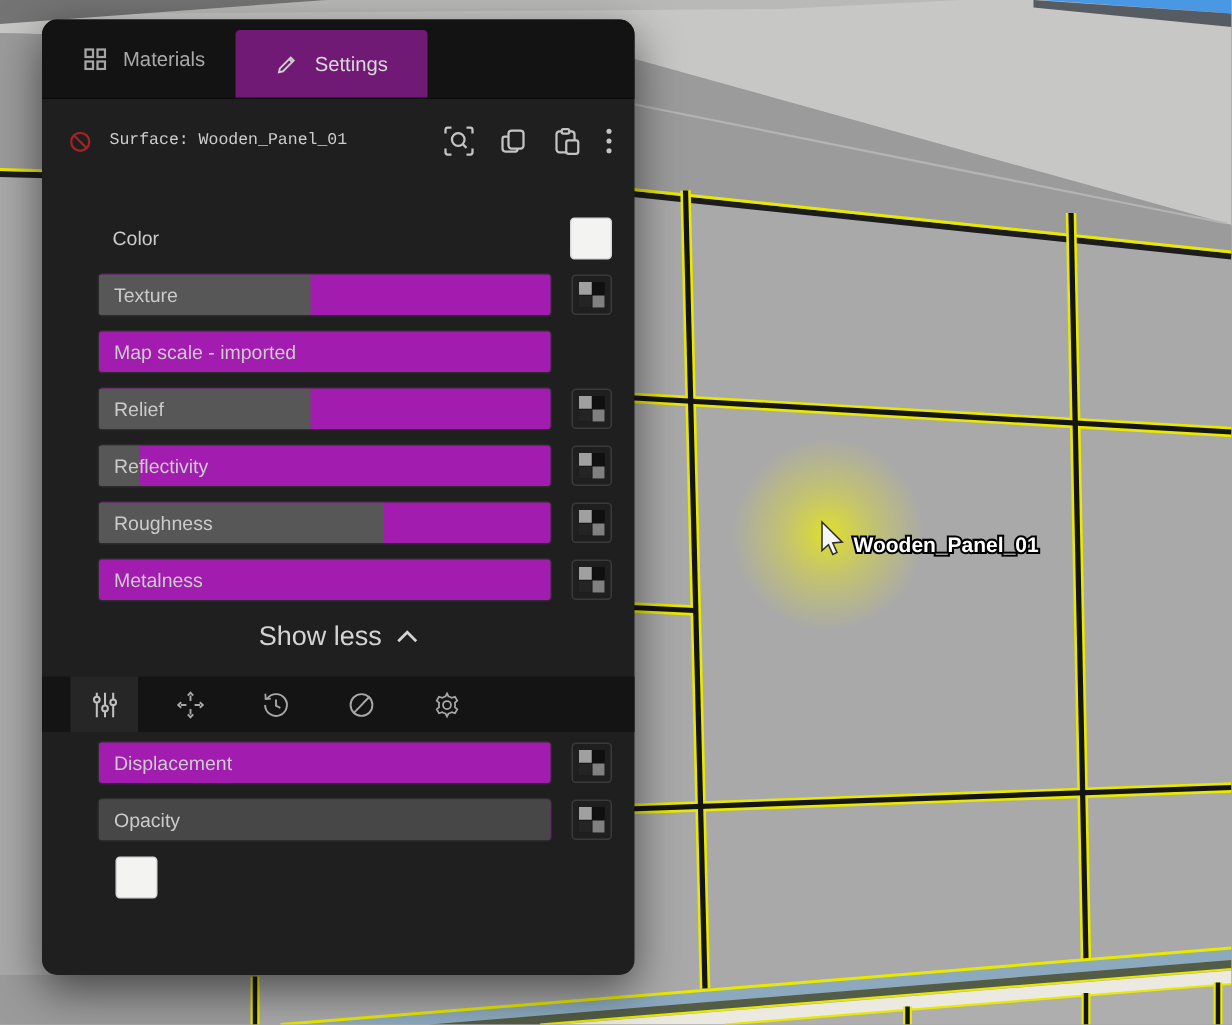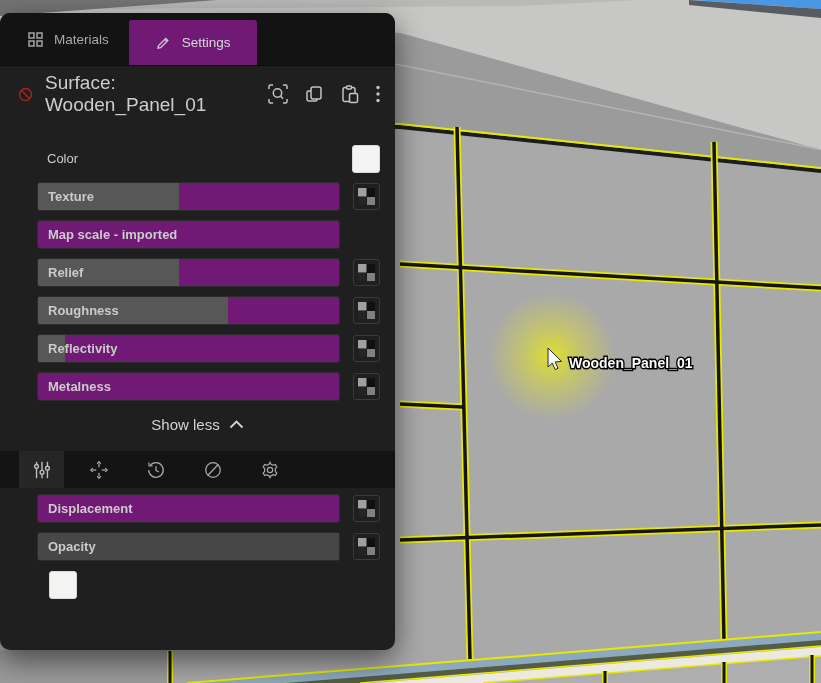--- a/index.html
+++ b/index.html
@@ -6,44 +6,44 @@
   body{
     width:821px;height:683px;position:relative;overflow:hidden;
     background:#a9a9a9;
     font-family:"Liberation Sans", sans-serif;
     -webkit-font-smoothing:antialiased;
   }
   
   #viewport{position:absolute;inset:0;z-index:0;}
   
   .panel{
-    position:absolute;left:0;top:13px;width:395px;height:637px;
+    position:absolute;left:28px;top:13px;width:395px;height:637px;
     background:#1f1f1f;border-radius:10px;z-index:2;
     box-shadow:0 10px 30px rgba(0,0,0,.55);
   }
   .tabbar{
     height:52px;background:#131313;border-radius:10px 10px 0 0;
     display:flex;align-items:stretch;border-bottom:1px solid #0c0c0c;
   }
   .tab{
     display:flex;align-items:center;gap:11px;padding:0 20px 0 28px;
     color:#a9a9a9;font-size:13.5px;cursor:default;
   }
   .tab.active{
     background:#701a75;color:#d9d9d9;align-self:flex-end;height:45px;
     padding:0 26px;border-radius:3px 3px 0 0;
   }
   .hdr{display:flex;align-items:center;height:36px;margin-top:10px;padding:0 14px 0 18px;}
-  .hdr-title{margin-left:12px;color:#cdcdcd;font-size:19px;flex:1;}
+  .hdr-title{margin-left:12px;color:#cdcdcd;font-size:11px;flex:1;font-family:Liberation Mono, monospace;}
   .hdr-icons{display:flex;align-items:center;gap:15px;}
   .rows{padding:0 15px 0 37px;margin-top:32px;}
   .row{display:flex;align-items:center;height:29px;margin-bottom:9px;}
   .bar{
-    flex:1;height:29px;background:#701a75;border:1px solid #2c2c2c;border-radius:3px;
-    position:relative;display:flex;align-items:center;overflow:hidden;box-sizing:border-box;font-weight:bold;
+    flex:1;height:29px;background:#a21caf;border:1px solid #2c2c2c;border-radius:3px;
+    position:relative;display:flex;align-items:center;overflow:hidden;box-sizing:border-box;
   }
   .bar .fill{position:absolute;left:0;top:0;bottom:0;background:#575757;}
   .bar .fill.soft{background:#474747;}
   .lbl{position:relative;z-index:1;padding-left:10px;font-size:13px;color:#cbcbcb;white-space:nowrap;}
   .plain-lbl{flex:1;padding-left:10px;font-size:13px;color:#cbcbcb;}
   .rowicon{width:27px;height:27px;margin-left:13px;border-radius:3px;box-sizing:border-box;flex:0 0 auto;}
   .checker{
     border:1px solid #3a3a3a;background-color:#0d0d0d;padding:4px;
     background-image:
       linear-gradient(#a0a0a0,#a0a0a0),
@@ -52,21 +52,21 @@
       linear-gradient(#808080,#808080);
     background-origin:content-box;background-clip:content-box;
     background-repeat:no-repeat;
     background-size:50% 50%;
     background-position:0 0,100% 0,0 100%,100% 100%;
   }
   .swatch{width:28px;height:28px;margin-left:12px;border-radius:3px;border:1px solid #d8d8d8;box-sizing:border-box;flex:0 0 auto;}
   .ghost{visibility:hidden;}
   .showless{
     display:flex;align-items:center;justify-content:center;gap:9px;
-    height:26px;margin-top:10px;color:#d4d4d4;font-size:15px;cursor:default;
+    height:26px;margin-top:10px;color:#d4d4d4;font-size:18px;cursor:default;
   }
   .tools{
     height:37px;margin-top:14px;background:#141414;
     display:flex;align-items:center;padding-left:19px;
   }
   .tool{
     width:45px;height:37px;display:flex;align-items:center;justify-content:center;
     margin-right:12px;color:#a8a8a8;
   }
   .tool.sel{background:#262626;}
@@ -236,29 +236,29 @@
     </div>
     <div class="row">
       <div class="bar">
         <div class="fill" style="width: 47%;"></div>
         <span class="lbl">Relief</span>
       </div>
       <span class="rowicon checker"></span>
     </div>
     <div class="row">
       <div class="bar">
+        <div class="fill" style="width: 9%;"></div>
+        <span class="lbl">Reflectivity</span>
+      </div>
+      <span class="rowicon checker"></span>
+    </div>
+    <div class="row">
+      <div class="bar">
         <div class="fill" style="width: 63%;"></div>
         <span class="lbl">Roughness</span>
-      </div>
-      <span class="rowicon checker"></span>
-    </div>
-    <div class="row">
-      <div class="bar">
-        <div class="fill" style="width: 9%;"></div>
-        <span class="lbl">Reflectivity</span>
       </div>
       <span class="rowicon checker"></span>
     </div>
     <div class="row">
       <div class="bar">
         <div class="fill" style="width: 0%;"></div>
         <span class="lbl">Metalness</span>
       </div>
       <span class="rowicon checker"></span>
     </div>

